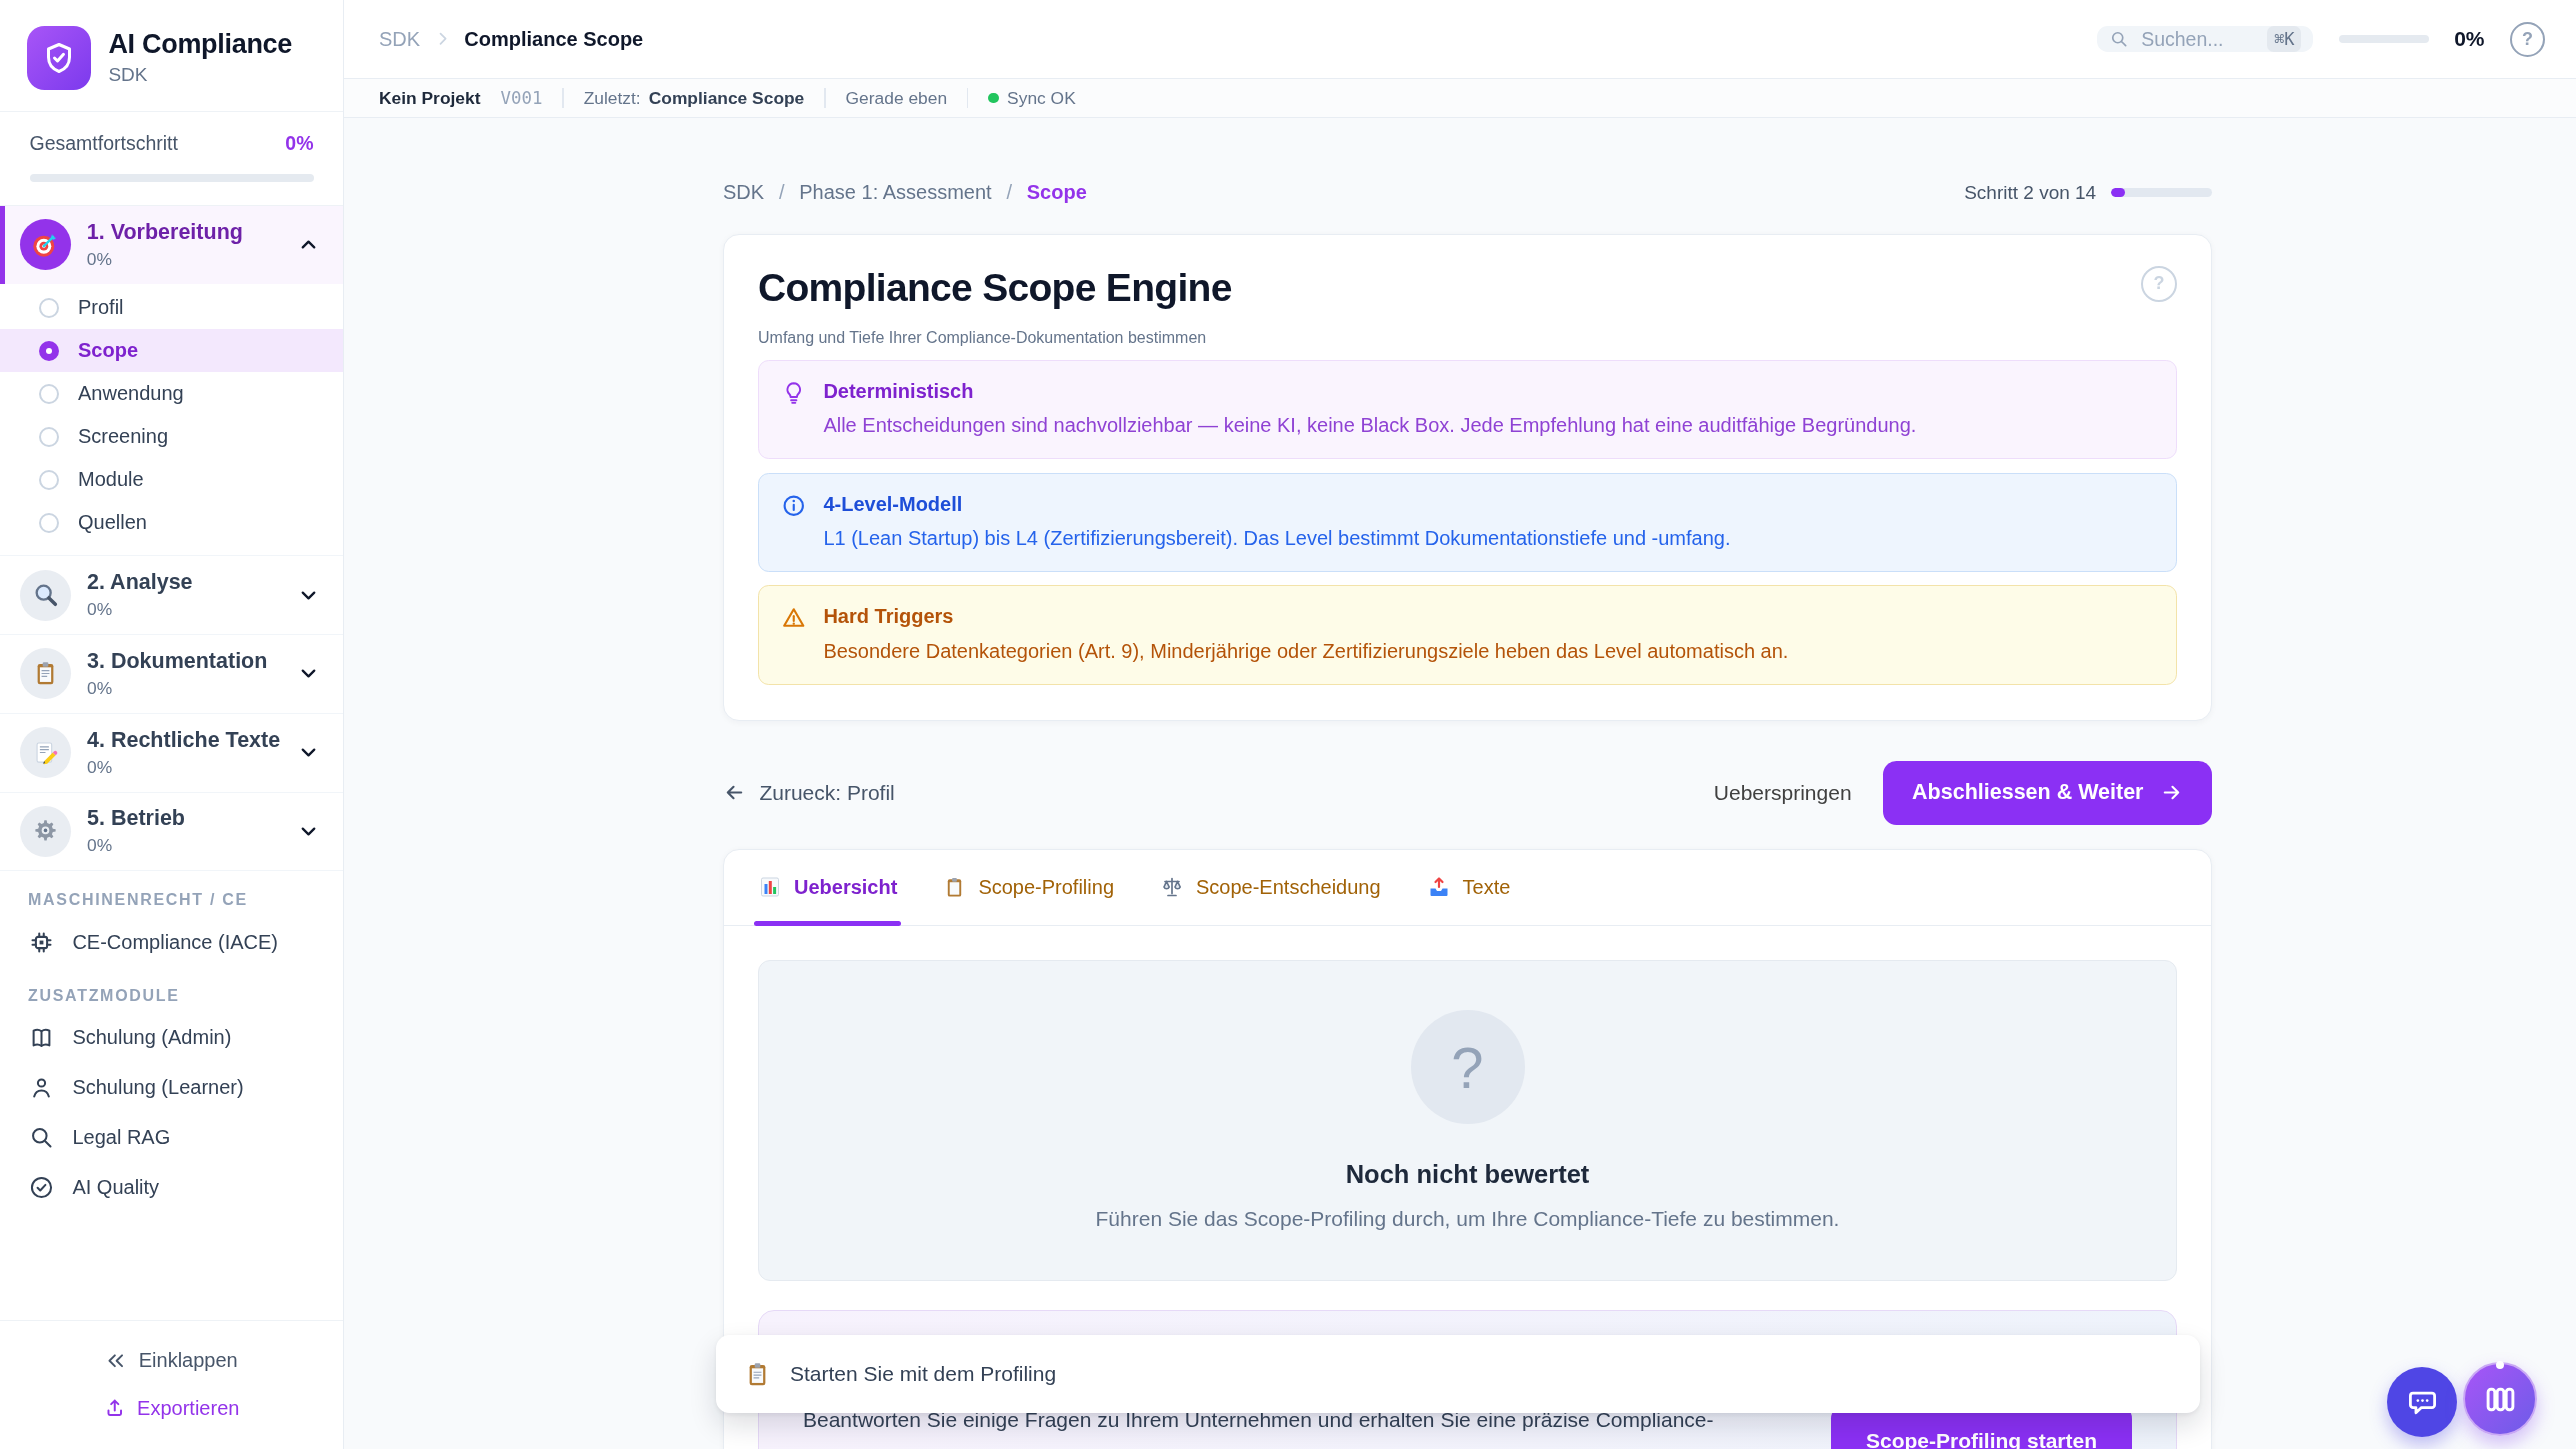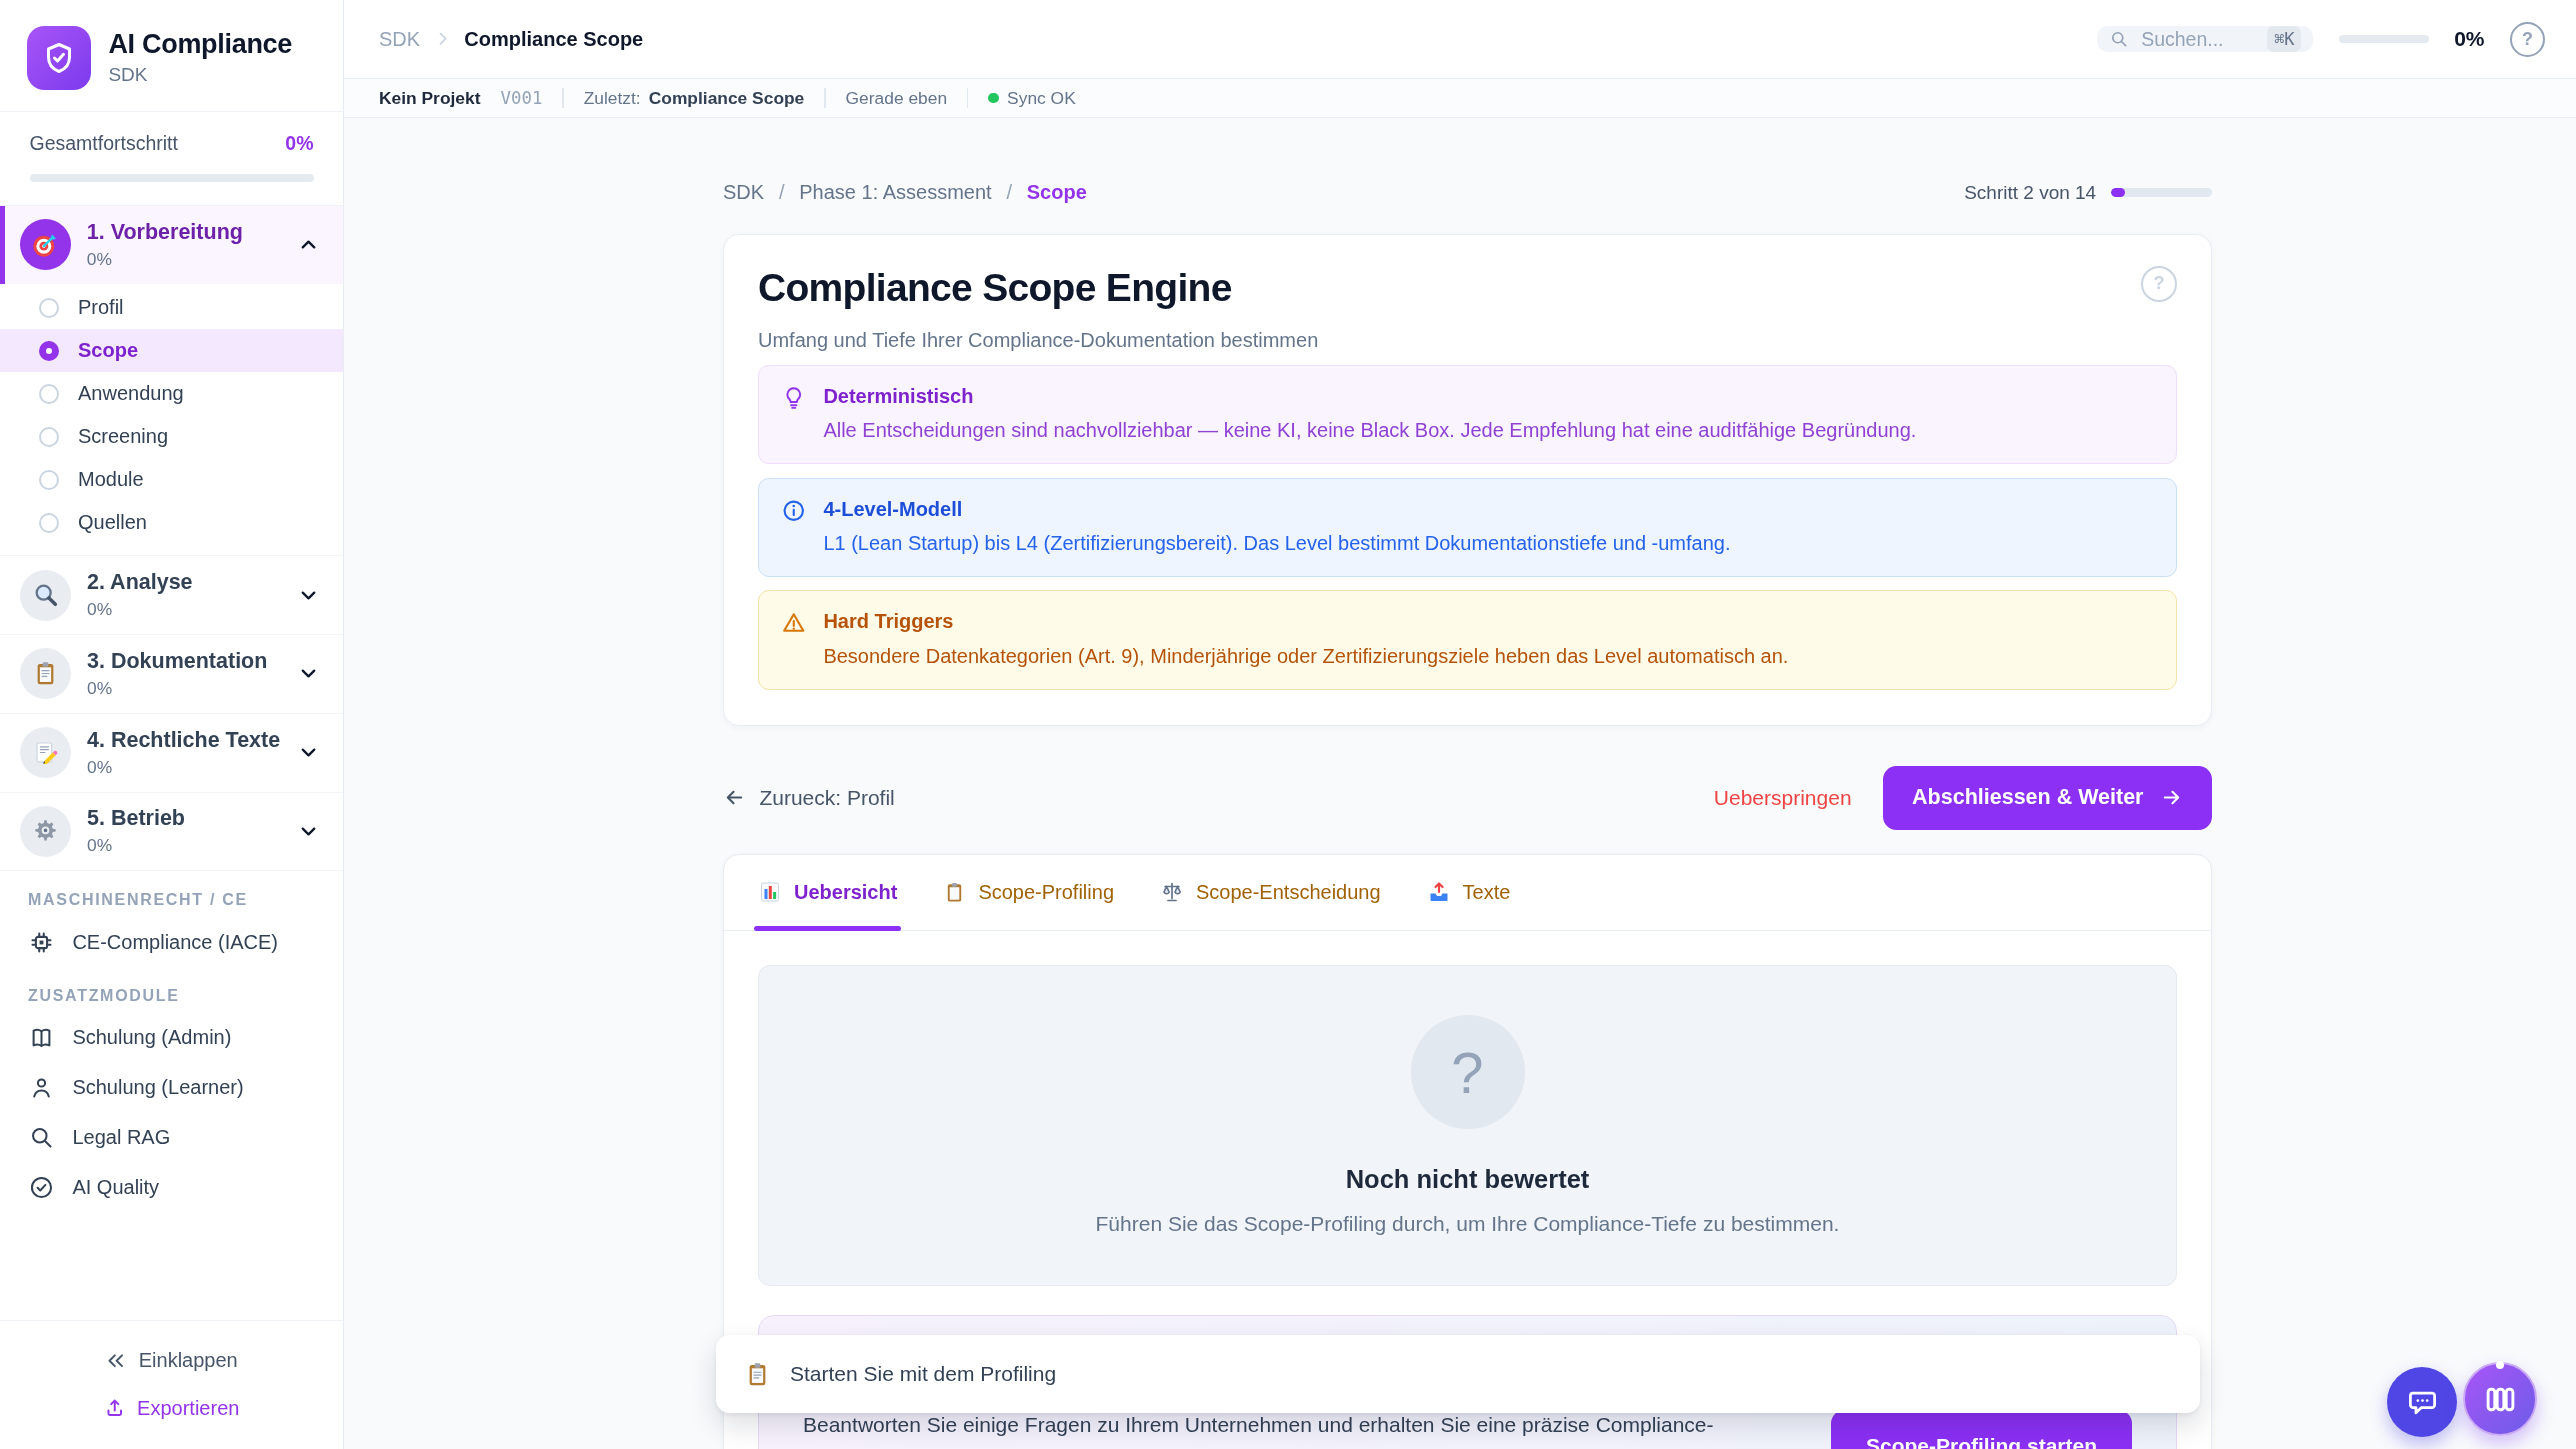--- a/index.html
+++ b/index.html
@@ -86,39 +86,39 @@
   .crumb-cur{color:#9333ea;font-weight:600;}
   .step{display:flex;align-items:center;gap:14.8px;font-size:19px;color:#475569;}
   .step-track{width:101px;height:9.4px;border-radius:4.7px;background:#e2e8f0;overflow:hidden;}
   .step-fill{width:14%;height:100%;background:#8b30f4;border-radius:4.7px;}
 
   .card{background:#fff;border:1.3px solid #e8edf3;border-radius:16px;
         box-shadow:0 1.3px 6.7px rgba(15,23,42,.04);box-sizing:border-box;}
   .engine-card{margin-top:29.5px;padding:31px 34px 35px;}
   .engine-head{display:flex;justify-content:space-between;align-items:flex-start;}
   .engine-title{font-size:39px;font-weight:800;color:#0f172a;letter-spacing:-0.7px;}
-  .engine-sub{margin-top:19px;font-size:20px;color:#64748b;}
+  .engine-sub{margin-top:19px;font-size:16px;color:#64748b;}
   .help-circle.small{width:32px;height:32px;border-color:#cbd5e1;color:#cbd5e1;}
   .note{margin-top:13.4px;border-radius:10.7px;padding:19px 21.5px;display:flex;gap:17.4px;font-size:20px;}
   .note:first-of-type{margin-top:28px;}
   .note-title{font-weight:700;margin-bottom:9.4px;font-size:20px;}
   .note-body{line-height:1.35;}
   .note.purple{background:#faf4fe;border:1.3px solid #eeddfb;}
   .note.purple .note-title{color:#7e22ce;}
   .note.purple .note-body{color:#8f42d4;}
   .note.blue{background:#eef5fe;border:1.3px solid #cadff9;}
   .note.blue .note-title{color:#1d4ed8;}
   .note.blue .note-body{color:#2563eb;}
   .note.yellow{background:#fefce8;border:1.3px solid #f3e3a9;}
   .note.yellow .note-title{color:#b45309;}
   .note.yellow .note-body{color:#b45309;}
 
   .actions-row{margin-top:40px;display:flex;align-items:center;}
   .back-link{display:flex;align-items:center;gap:13.4px;font-size:21px;color:#475569;cursor:pointer;}
-  .skip{margin-left:auto;font-size:21px;color:#ef4444;margin-right:31px;cursor:pointer;}
+  .skip{margin-left:auto;font-size:21px;color:#404040;margin-right:31px;cursor:pointer;}
   .primary-btn{background:#8b30f4;color:#fff;font-size:21.5px;font-weight:600;border:none;
                border-radius:13.4px;padding:0 29.5px;height:64px;display:flex;align-items:center;gap:16px;
                cursor:pointer;font-family:inherit;}
 
   .tabs-card{margin-top:24px;min-height:771px;}
   .tabbar{display:flex;gap:46px;padding:0 34px;border-bottom:1.3px solid #e8edf3;height:75px;
           align-items:center;}
   .tab{display:flex;align-items:center;gap:12px;font-size:20px;color:#a16207;height:100%;
        position:relative;cursor:pointer;}
   .tab.active{color:#7e22ce;font-weight:700;}

